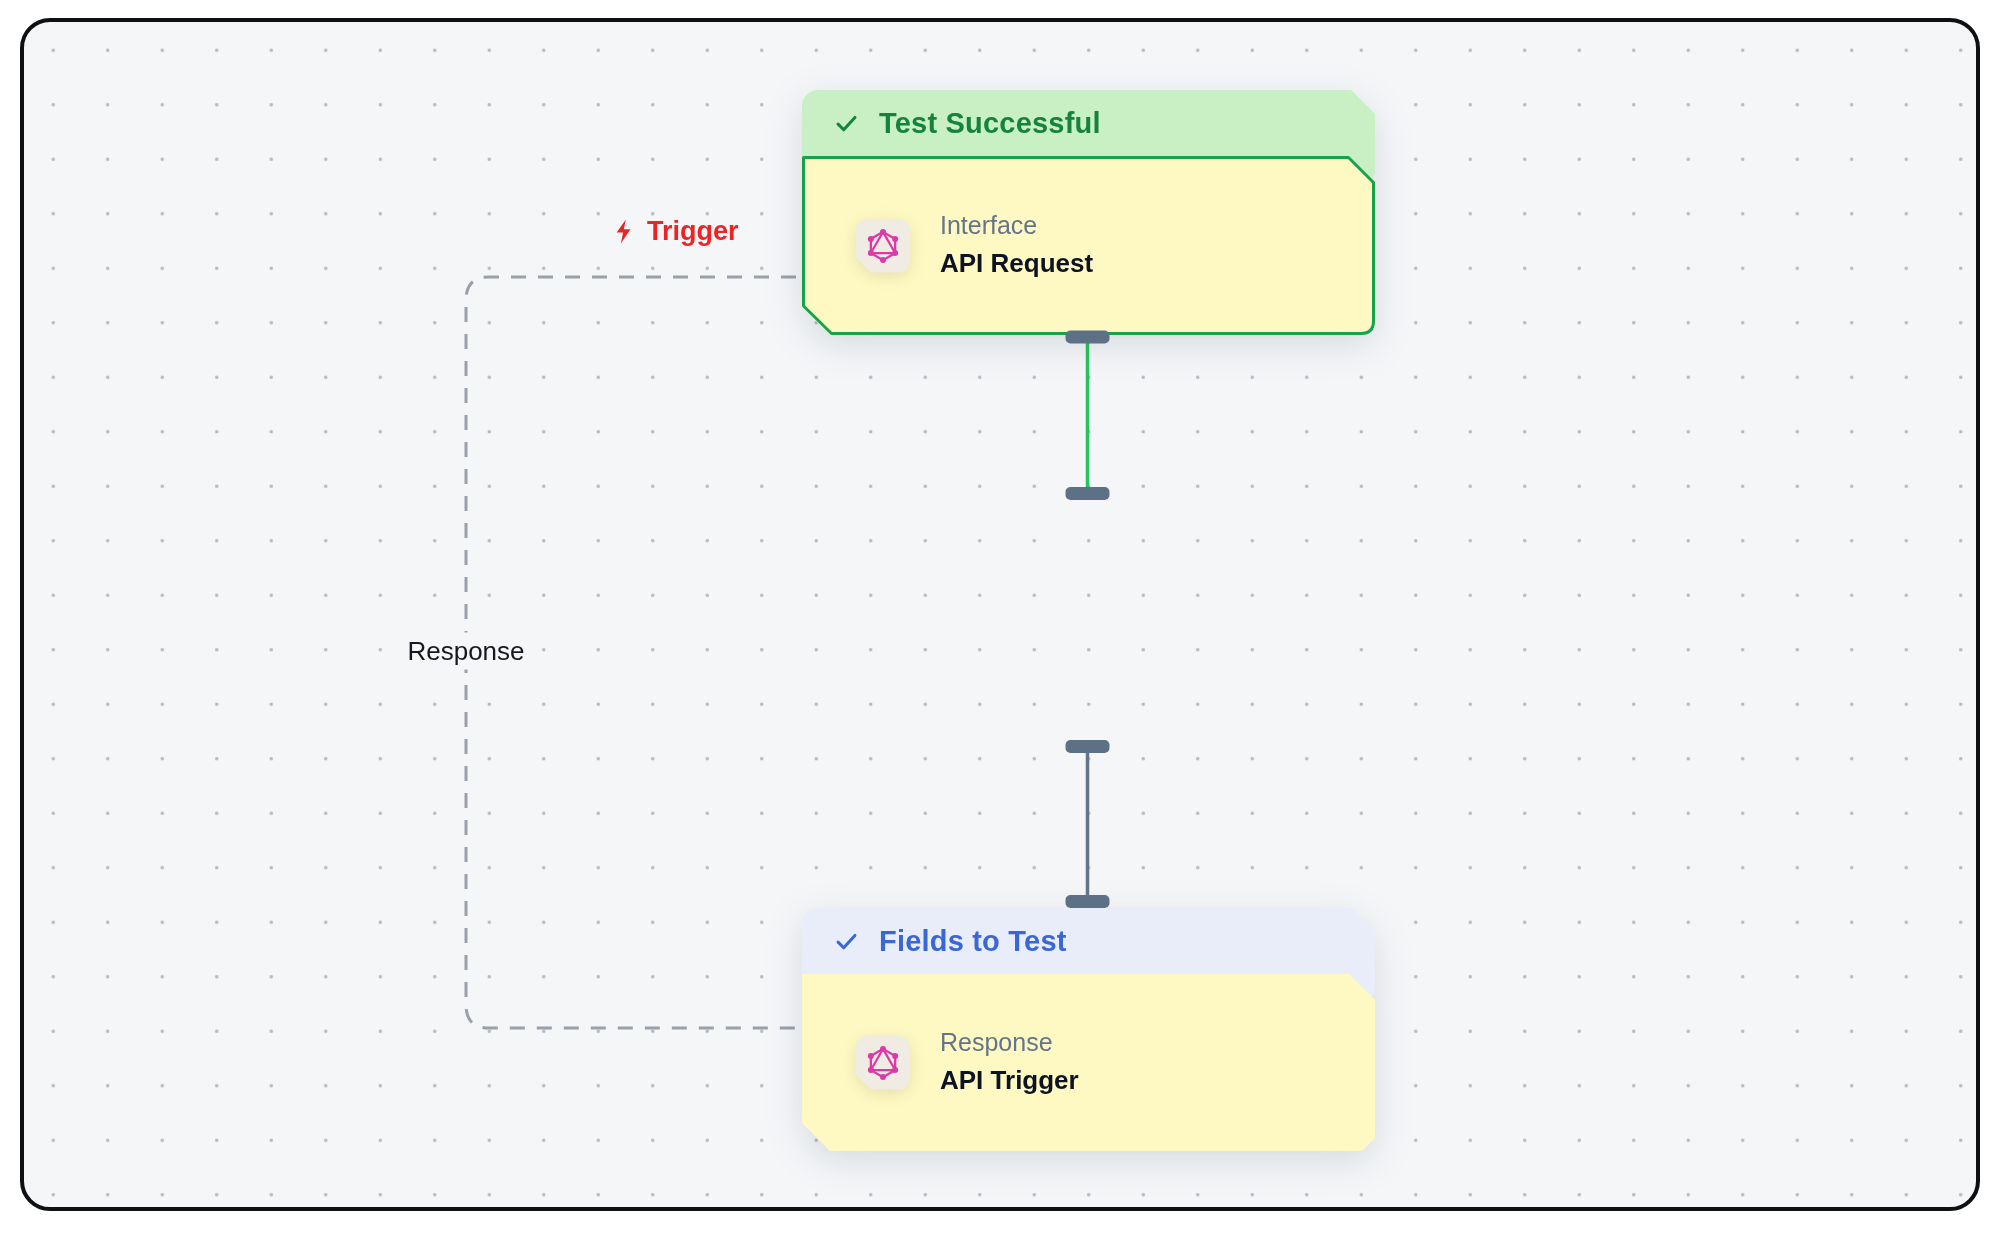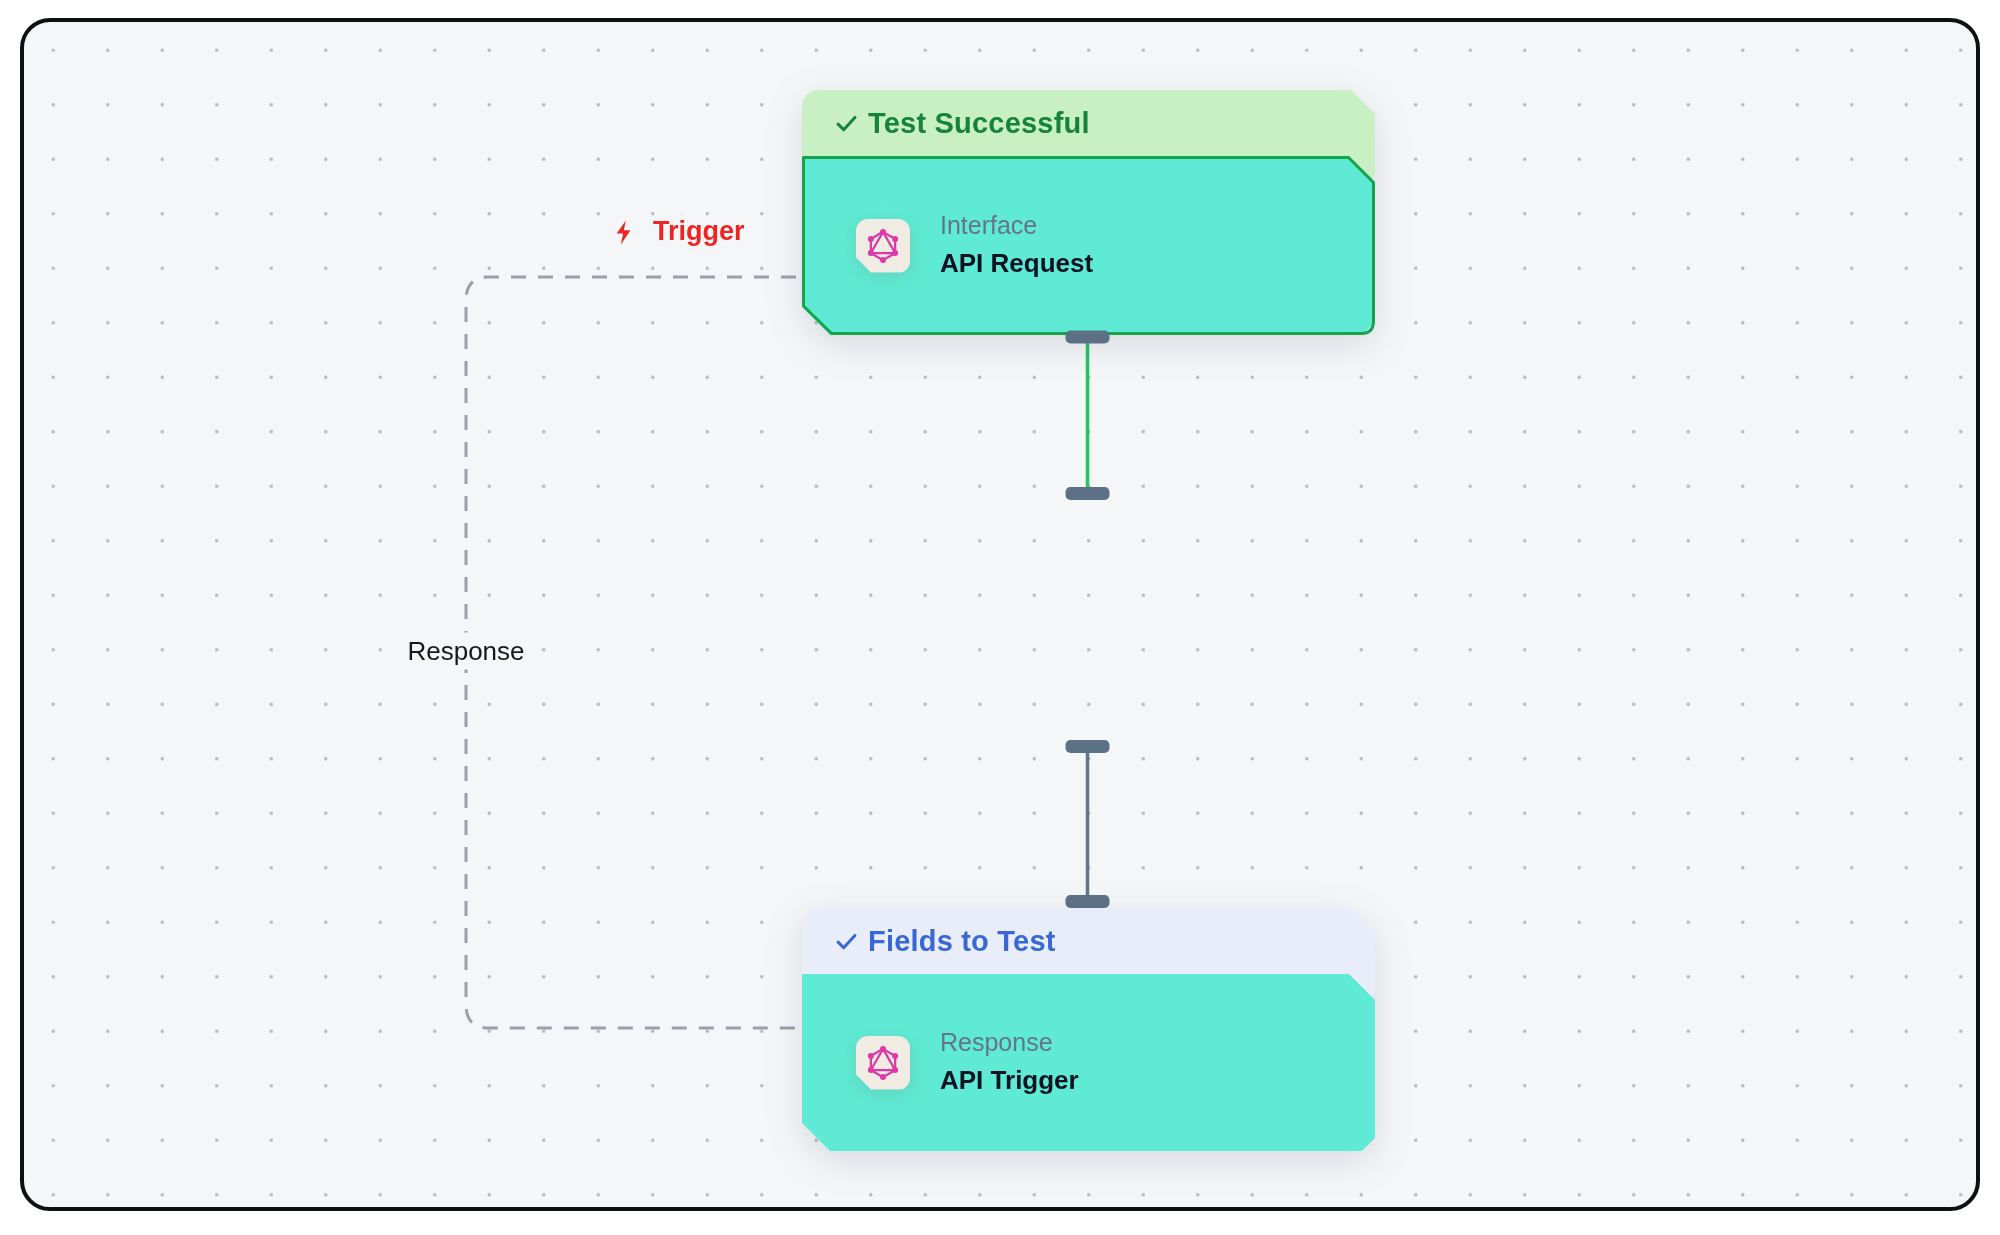--- a/index.html
+++ b/index.html
@@ -26,26 +26,26 @@
   .n2{left:802px;top:908px;}
   .node-inner{position:relative;width:100%;height:100%;filter:drop-shadow(0 10px 18px rgba(30,41,59,.13));}
   .node-header{
     position:absolute;left:0;top:0;width:100%;height:91px;z-index:1;
     clip-path:polygon(0 0,calc(100% - 24px) 0,100% 24px,100% 100%,0 100%);
     border-radius:16px 2px 10px 2px;
   }
   .h-green{background:#c9efc4;color:#15833c;}
   .h-yellow{background:#f9efad;color:#8f781b;}
   .h-blue{background:#e9edfa;color:#3968d5;}
-  .header-row{height:66px;display:flex;align-items:center;padding-left:31px;gap:8px;
+  .header-row{height:66px;display:flex;align-items:center;padding-left:31px;gap:19px;
     font-size:29px;font-weight:700;letter-spacing:.2px;}
   .header-row svg{flex:none;}
   .node-body{
     position:absolute;left:0;top:66px;width:100%;height:177px;z-index:2;
-    background:#5eead4;box-sizing:border-box;
+    background:#fef9c3;box-sizing:border-box;
     display:flex;align-items:center;padding-left:54px;gap:30px;
     clip-path:polygon(0 0,calc(100% - 26px) 0,100% 26px,100% calc(100% - 13px),calc(100% - 13px) 100%,28px 100%,0 calc(100% - 28px));
     border-radius:0 0 14px 0;
   }
   .n0 .node-body{height:179px;}
   .body-outline{position:absolute;left:0;top:66px;z-index:3;pointer-events:none;}
   .icon-glow{flex:none;line-height:0;}
   .glow-red{filter:drop-shadow(0 0 13px rgba(255,62,62,.62));}
   .glow-soft{filter:drop-shadow(0 4px 8px rgba(120,105,80,.18));}
   .icon-box{
@@ -58,21 +58,21 @@
   .node-text{display:flex;flex-direction:column;}
   .node-cat{font-size:25px;font-weight:500;color:#64748b;line-height:1;margin-bottom:11px;}
   .node-title{font-size:26px;font-weight:700;color:#0c1322;line-height:1.1;}
   
   .response-label{
     position:absolute;left:466px;top:651px;transform:translate(-50%,-50%);z-index:5;
     background:#f4f6f8;padding:3px 9px;font-size:26px;color:#15181e;
   }
   .trigger-label{
     position:absolute;left:613px;top:231px;transform:translateY(-50%);z-index:5;
-    display:flex;align-items:flex-end;gap:18px;color:#ee2424;font-size:27px;font-weight:700;
+    display:flex;align-items:center;gap:12px;color:#ee2424;font-size:27px;font-weight:700;
   }
 </style>
 </head>
 <body>
 
 <div class="frame"></div>
 
 <svg class="edge-svg">
   <path d="M 796 277 H 489 Q 466 277 466 300 V 1005 Q 466 1028 489 1028 H 801" fill="none" stroke="#9aa0aa" stroke-width="3" stroke-dasharray="15 12"></path>
   <path d="M 1087.5 334 V 498" fill="none" stroke="#22c55e" stroke-width="3.5"></path>

